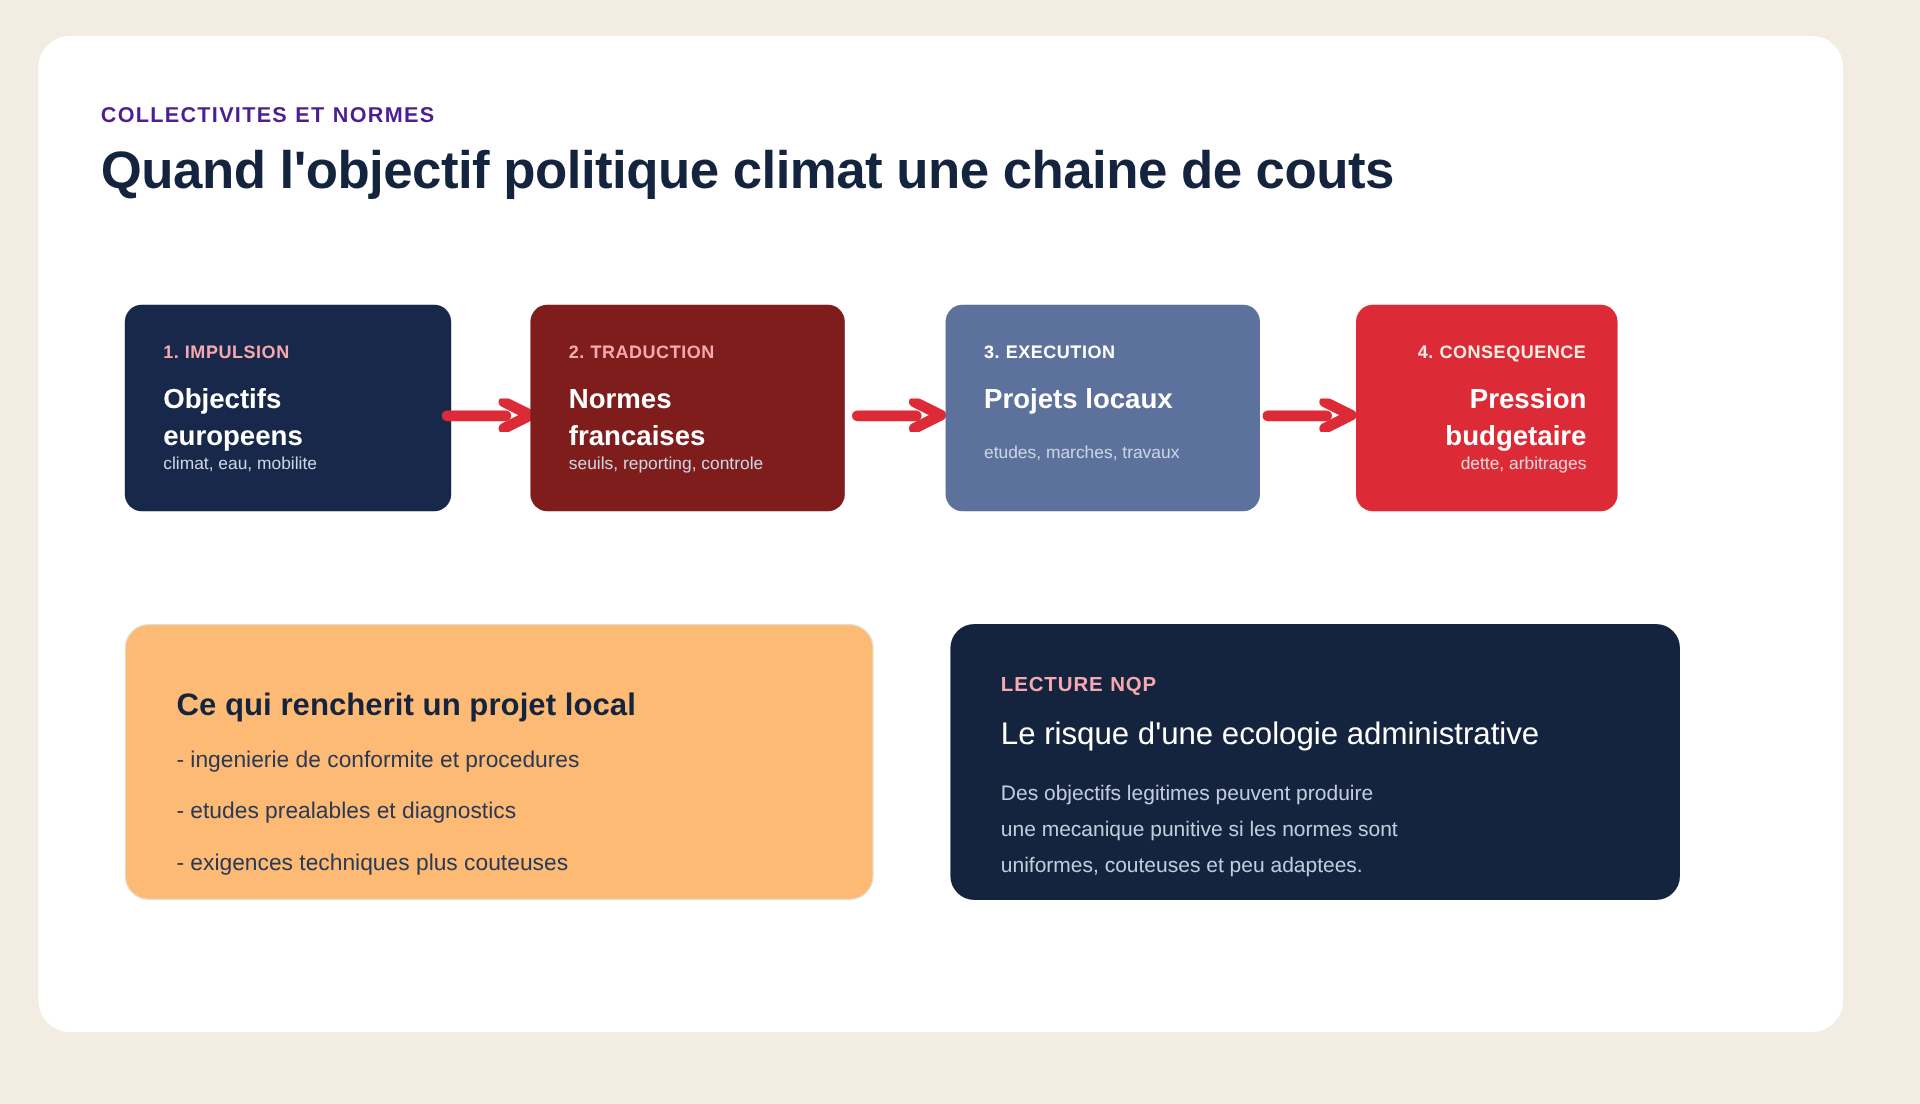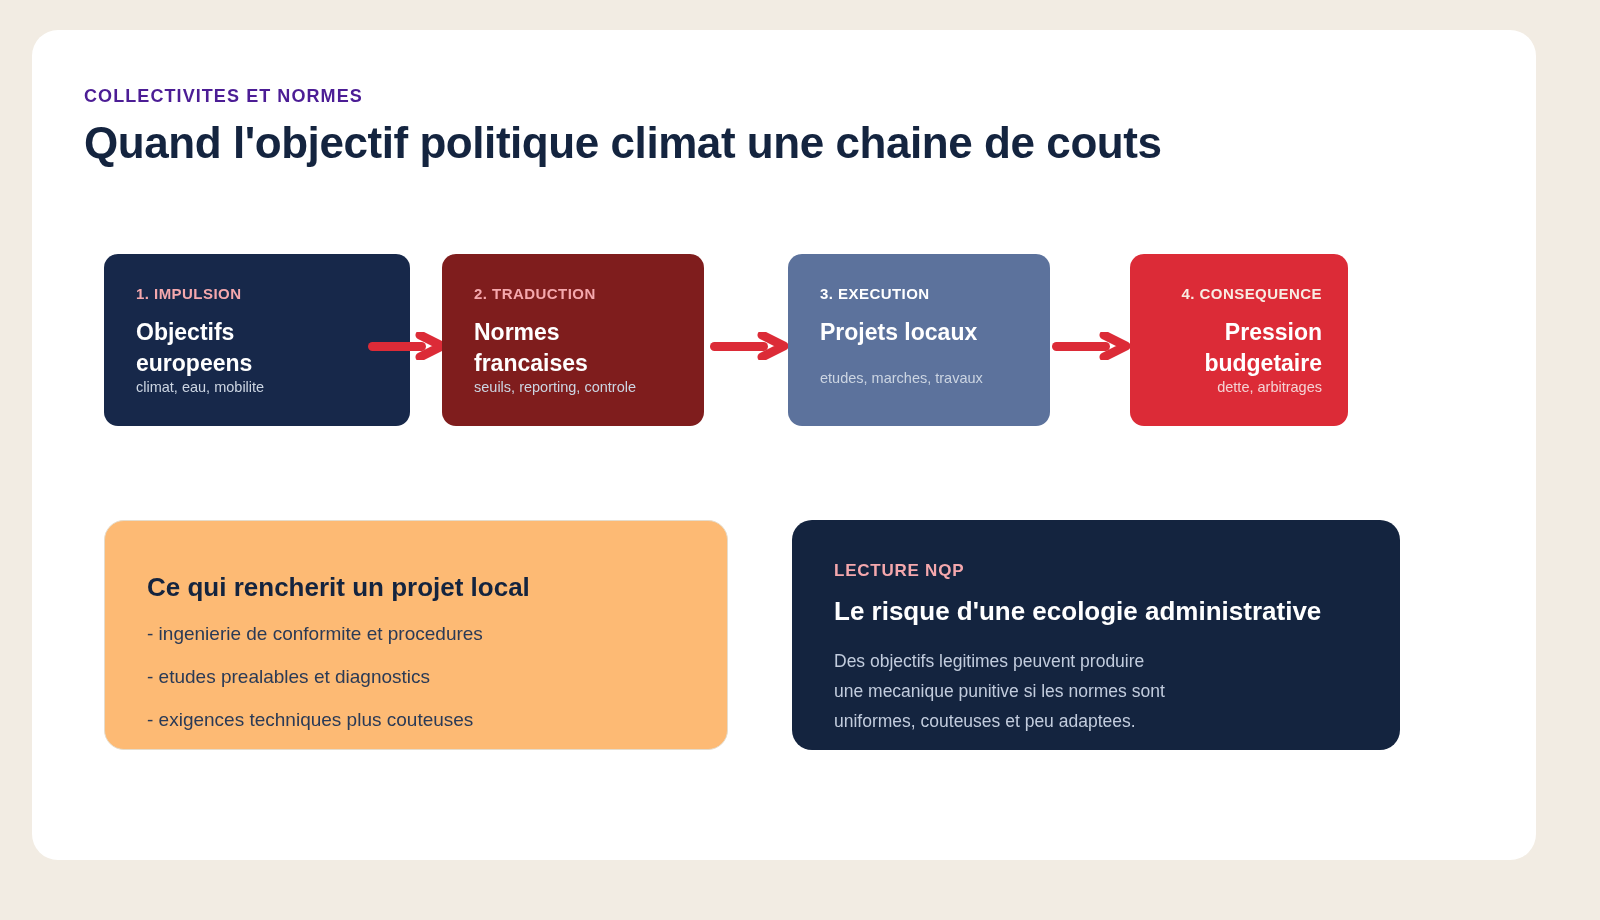--- a/index.html
+++ b/index.html
@@ -56,21 +56,21 @@
     height: 172px;
   }
   .card {
     position: absolute;
     top: 0;
     height: 172px;
     border-radius: 14px;
     box-sizing: border-box;
     padding: 32px 26px 0 32px;
   }
-  .card-1 { left: 0px;    width: 306px; background: #17284a; }
+  .card-1 { left: 0px;    width: 272px; background: #17284a; }
   .card-2 { left: 338px;  width: 262px; background: #7f1d1d; }
   .card-3 { left: 684px;  width: 262px; background: #5c729c; }
   .card-4 { left: 1026px; width: 218px; background: #dc2b37; text-align: right; }
 
   .card-label {
     font-size: 15px;
     font-weight: bold;
     letter-spacing: 0.03em;
     line-height: 1;
     margin: 0 0 16px 0;
@@ -148,21 +148,21 @@
   .navy-label {
     font-size: 17px;
     font-weight: bold;
     letter-spacing: 0.045em;
     color: #f5a8ad;
     margin: 0 0 18px 0;
     line-height: 1;
   }
   .navy-title {
     font-size: 26px;
-    font-weight: bold;
+    font-weight: normal;
     color: #ffffff;
     margin: 0 0 20px 0;
     line-height: 1.1;
     white-space: nowrap;
   }
   .navy-body {
     font-size: 17.5px;
     color: #c2ccdd;
     line-height: 1.72;
     margin: 0;

